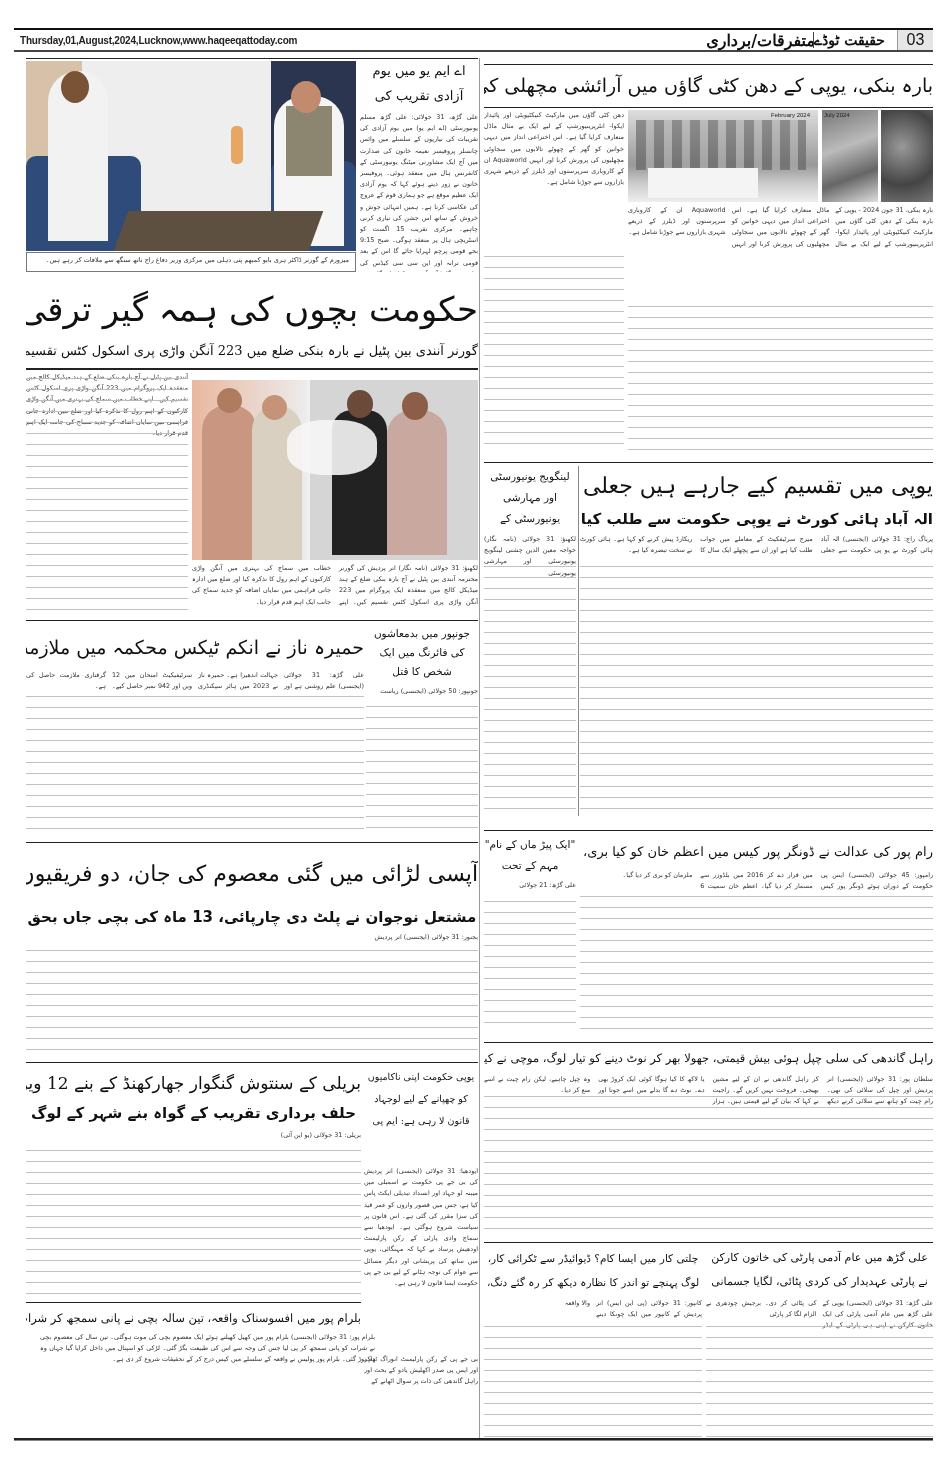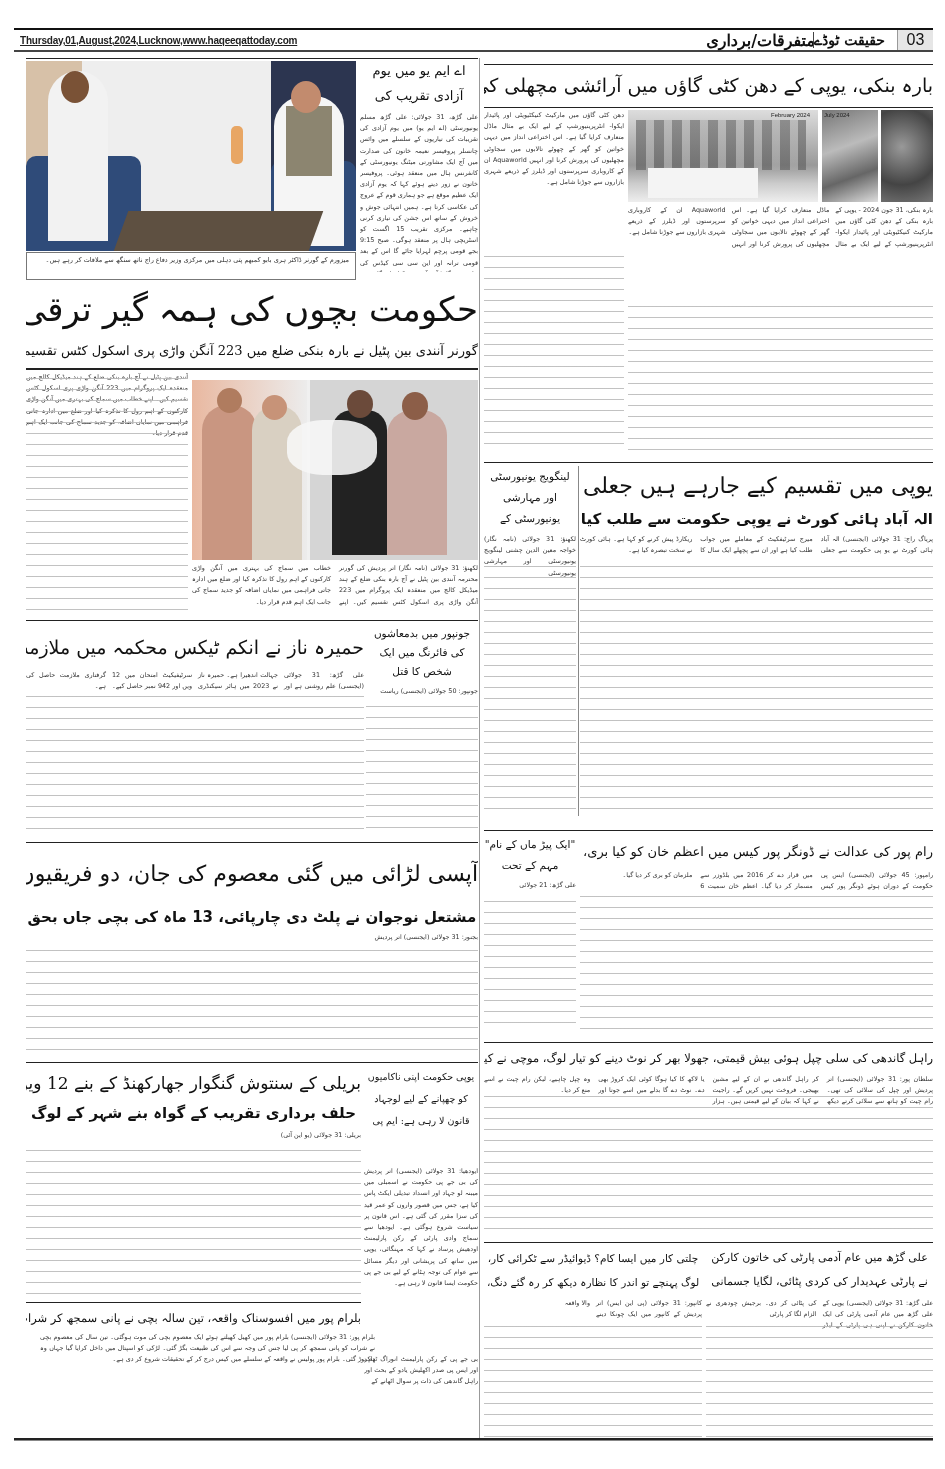--- a/index.html
+++ b/index.html
@@ -4,21 +4,21 @@
 <style>
   * { box-sizing: border-box; margin: 0; padding: 0; }
   html, body { width: 945px; height: 1469px; background: #fff; overflow: hidden; }
   body { font-family: "DejaVu Sans", sans-serif; color: #111; position: relative; }
   .abs { position: absolute; }
   .hr { position: absolute; background: #222; }
   .vr { position: absolute; background: #888; width: 1px; }
 
   
   .masthead { left: 14px; top: 28px; width: 919px; height: 24px; border-top: 2px solid #111; border-bottom: 2px solid #444; }
-  .date { left: 6px; top: 5px; font-family: "Liberation Sans", sans-serif; font-size: 10px; font-weight: bold; color: #222; letter-spacing: -0.2px; text-decoration: underline; }
+  .date { left: 6px; top: 5px; font-family: "Liberation Sans", sans-serif; font-size: 10px; font-weight: bold; color: #222; letter-spacing: -0.2px; }
   .sec-title { right: 118px; top: 1px; font-family: "DejaVu Serif", serif; font-size: 16px; font-weight: bold; }
   .brand { right: 48px; top: 2px; font-family: "DejaVu Serif", serif; font-size: 14px; font-weight: bold; border-left: 1px solid #444; }
   .pageno { right: 0; top: 0; width: 36px; height: 20px; background: #e6e6e6; border-left: 1px solid #999; font-family: "Liberation Sans", sans-serif; font-size: 16px; text-align: center; line-height: 20px; }
 
   
   .hl { position: absolute; direction: rtl; text-align: center; font-family: "DejaVu Serif", serif; color: #111; white-space: nowrap; overflow: hidden; }
   .hl-bold { font-family: "DejaVu Sans", sans-serif; font-weight: bold; }
   .body-text { position: absolute; direction: rtl; text-align: justify; font-size: 6.4px; line-height: 11.2px; color: #333; overflow: hidden; font-family: "DejaVu Sans", sans-serif; }
   .photo { position: absolute; overflow: hidden; }
   .caption { position: absolute; direction: rtl; font-size: 6.5px; color: #333; border: 1px solid #777; padding: 3px 6px; background: #fff; white-space: nowrap; overflow: hidden; }
@@ -66,21 +66,21 @@
   <div style="position:absolute;left:0;top:95px;width:115px;height:95px;background:#2f4b79;border-radius:10px 10px 0 0;"></div>
   <div style="position:absolute;left:22px;top:10px;width:60px;height:170px;background:#f2f2f2;border-radius:30px 30px 0 0;"></div>
   <div style="position:absolute;left:35px;top:10px;width:28px;height:32px;background:#7a5236;border-radius:50%;"></div>
   <div style="position:absolute;left:245px;top:100px;width:85px;height:90px;background:#2f4b79;border-radius:10px 10px 0 0;"></div>
   <div style="position:absolute;left:248px;top:35px;width:70px;height:150px;background:#f5f5f5;border-radius:30px 30px 0 0;"></div>
   <div style="position:absolute;left:260px;top:45px;width:46px;height:70px;background:#8c8570;"></div>
   <div style="position:absolute;left:265px;top:20px;width:30px;height:32px;background:#c28b6e;border-radius:50%;"></div>
   <div style="position:absolute;left:95px;top:150px;width:195px;height:40px;background:#5e5041;transform:skewX(-20deg);"></div>
   <div style="position:absolute;left:205px;top:65px;width:12px;height:38px;background:#e8a664;border-radius:5px;"></div>
 </div>
-<div class="caption" style="left:26px;top:252px;width:330px;height:28px;">میزورم کے گورنر ڈاکٹر ہری بابو کمبھم پتی دہلی میں مرکزی وزیر دفاع راج ناتھ سنگھ سے ملاقات کر رہے ہیں۔</div>
+<div class="caption" style="left:26px;top:252px;width:330px;height:20px;">میزورم کے گورنر ڈاکٹر ہری بابو کمبھم پتی دہلی میں مرکزی وزیر دفاع راج ناتھ سنگھ سے ملاقات کر رہے ہیں۔</div>
 
 <div class="hl" style="left:360px;top:58px;width:118px;height:52px;font-size:13px;line-height:25px;white-space:normal;">اے ایم یو میں یوم آزادی تقریب کی تیاریاں</div>
 <div class="body-text" style="left:360px;top:112px;width:118px;height:160px;">
   <span>علی گڑھ، 31 جولائی: علی گڑھ مسلم یونیورسٹی</span>
   <span>(اے ایم یو) میں یوم آزادی کی تقریبات کی تیاریوں کے سلسلے میں وائس چانسلر پروفیسر نعیمہ خاتون کی صدارت میں آج ایک مشاورتی میٹنگ یونیورسٹی کے کانفرنس ہال میں منعقد ہوئی۔ پروفیسر خاتون نے زور دیتے ہوئے کہا کہ یوم آزادی ایک عظیم موقع ہے جو ہماری قوم کے عروج کی عکاسی کرتا ہے۔ ہمیں انتہائی جوش و خروش کے ساتھ اس جشن کی تیاری کرنی چاہیے۔ مرکزی تقریب 15 اگست کو اسٹریچی ہال پر منعقد ہوگی۔ صبح 9:15 بجے قومی پرچم لہرایا جائے گا اس کے بعد قومی ترانہ اور این سی سی کیڈس کی جانب سے گارڈ آف آنر پیش کیا جائے گا۔</span>
 </div>
 
 <div class="hl" style="left:26px;top:280px;width:452px;height:60px;font-size:34px;line-height:58px;">حکومت بچوں کی ہمہ گیر ترقی کیلئے پرعزم</div>
 <div class="hl" style="left:26px;top:340px;width:452px;height:22px;font-size:13px;line-height:22px;">گورنر آنندی بین پٹیل نے بارہ بنکی ضلع میں 223 آنگن واڑی پری اسکول کٹس تقسیم کیں</div>
 <div class="hr" style="left:26px;top:368px;width:452px;height:2px;"></div>

